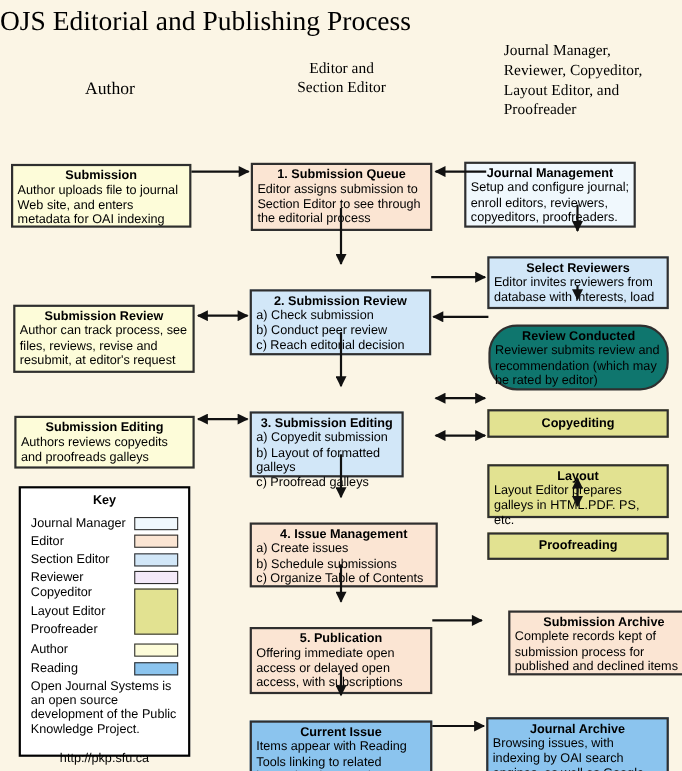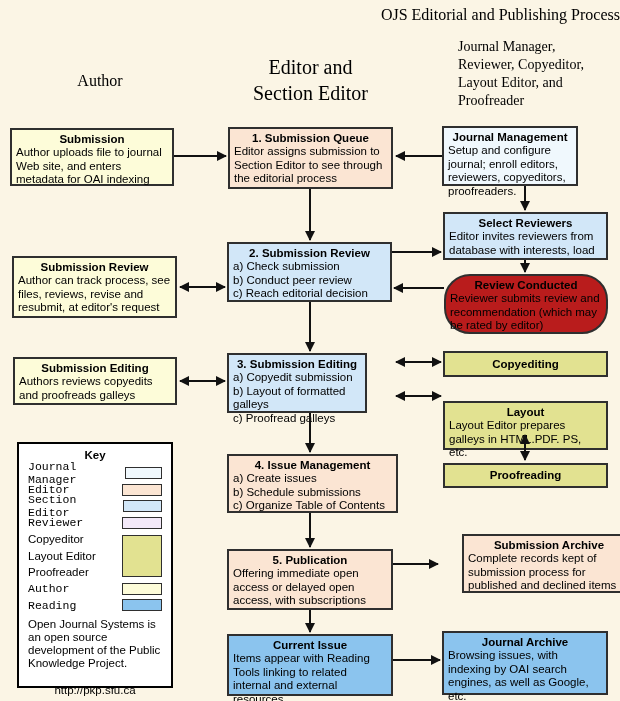--- a/index.html
+++ b/index.html
@@ -3,59 +3,59 @@
 <meta charset="utf-8">
 <style>
   html,body{margin:0;padding:0;}
   .stage{
     position:relative;width:620px;height:701px;
     background:#FBF5E5;
     font-family:"Liberation Sans",sans-serif;
     color:#000;overflow:hidden;
   }
   .page-title{
-    position:absolute;top:6px;left:0;width:100%;text-align:right;
-    font-family:"Liberation Serif",serif;font-size:16px;
+    position:absolute;top:6px;left:0;width:100%;text-align:left;
+    font-family:"Liberation Serif",serif;font-size:25px;
   }
   .hdr{
     position:absolute;font-family:"Liberation Serif",serif;
     white-space:pre-line;
   }
   .hdr-author{left:40px;top:72px;width:120px;text-align:center;font-size:16px;}
-  .hdr-editor{left:228px;top:54px;width:165px;text-align:center;font-size:20px;line-height:1.3;}
+  .hdr-editor{left:228px;top:54px;width:165px;text-align:center;font-size:14px;line-height:1.3;}
   .hdr-staff{left:458px;top:38px;width:160px;font-size:14px;line-height:1.28;}
 
   .box{
     position:absolute;box-sizing:border-box;
-    border:2px solid #2F2F2F;padding:2px 4px;z-index:2;
+    border:2px solid #2F2F2F;padding:2px 4px;z-index:2;margin-top:21px;
   }
   .bt{font-weight:bold;font-size:11.5px;line-height:1.25;text-align:center;}
   .bb{font-size:11.5px;line-height:1.17;white-space:pre-line;}
   .center-title{display:flex;align-items:center;justify-content:center;}
   .center-title .bt{margin:0;}
 
   .c-author{background:#FDFCD9;}
   .c-editor{background:#FBE5D3;}
   .c-section{background:#D2E7F8;}
   .c-jm{background:#F0F8FD;}
-  .c-reviewer{background:#b91c1c;border-radius:26px;}
+  .c-reviewer{background:#0f766e;border-radius:26px;}
   .c-olive{background:#E2E291;}
   .c-reader{background:#8BC4EE;}
 
   svg.arrows{position:absolute;left:0;top:0;z-index:3;pointer-events:none;}
   svg.arrows line{stroke:#111;stroke-width:2;}
   svg.arrows .head{fill:#111;}
 
   .keybox{
     position:absolute;left:17px;top:442px;width:156px;height:246px;
     background:#FFFFFF;border:2px solid #000000;box-sizing:border-box;
     padding:5px 9px 0 9px;z-index:2;
   }
   .key-title{font-weight:bold;font-size:11.5px;text-align:center;margin-bottom:4px;}
-  .key-row{display:flex;justify-content:space-between;align-items:center;height:16.5px;font-family:Liberation Mono, monospace;}
+  .key-row{display:flex;justify-content:space-between;align-items:flex-end;height:16.5px;}
   .key-label{font-size:11.5px;}
   .sw{width:40px;height:12px;border:1px solid #2F2F2F;box-sizing:border-box;}
   .key-group{display:flex;justify-content:space-between;align-items:center;}
   .key-group-labels .key-label{line-height:16.5px;display:block;}
   .sw-tall{width:40px;height:42px;}
   .key-note{font-size:11.5px;line-height:1.16;margin-top:4px;white-space:pre-line;}
   .key-url{font-size:11.5px;text-align:center;margin-top:13px;}
 </style>
 </head>
 <body>
@@ -109,21 +109,21 @@
   </div>
   <div class="box c-editor" style="left:227px;top:549px;width:166px;height:61px">
     <div class="bt">5. Publication</div>
     <div class="bb">Offering immediate open access or delayed open access, with subscriptions</div>
   </div>
   <div class="box c-reader" style="left:227px;top:634px;width:166px;height:62px">
     <div class="bt">Current Issue</div>
     <div class="bb">Items appear with Reading Tools linking to related internal and external resources</div>
   </div>
 
-  <div class="box c-jm" style="left:442px;top:126px;width:136px;height:60px">
+  <div class="box c-jm" style="left:422px;top:126px;width:156px;height:60px">
     <div class="bt">Journal Management</div>
     <div class="bb">Setup and configure journal; enroll editors, reviewers, copyeditors, proofreaders.</div>
   </div>
   <div class="box c-section" style="left:443px;top:212px;width:165px;height:48px">
     <div class="bt">Select Reviewers</div>
     <div class="bb">Editor invites reviewers from database with interests, load</div>
   </div>
   <div class="box c-reviewer" style="left:444px;top:274px;width:164px;height:60px">
     <div class="bt">Review Conducted</div>
     <div class="bb">Reviewer submits review and recommendation (which may be rated by editor)</div>

